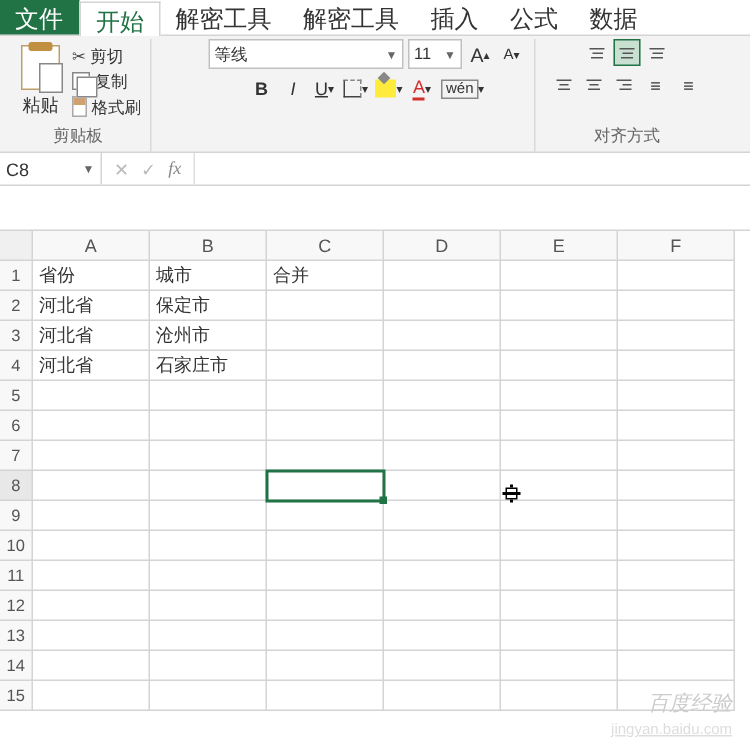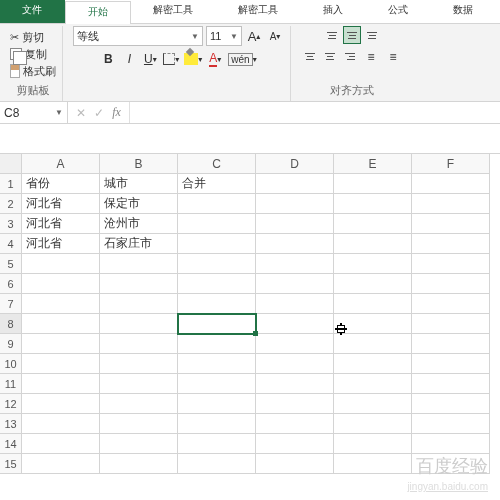--- a/index.html
+++ b/index.html
@@ -1,20 +1,20 @@
 <!DOCTYPE html>
 <html><head>
 <meta charset="utf-8">
 <style>
 * { box-sizing: border-box; margin: 0; padding: 0; font-family: "Microsoft YaHei", Arial, sans-serif; }
 body { width: 500px; height: 500px; background: #fff; overflow: hidden; font-size: 12px; color: #333; }
 
 
 .tabs { display: flex; background: #fff; border-bottom: 1px solid #d4d4d4; height: 24px; }
-.tab { padding: 3px 22px; font-size: 10px; color: #333; border-right: 1px solid transparent; }
+.tab { padding: 3px 10px; font-size: 16px; color: #333; border-right: 1px solid transparent; }
 .tab.file { background: #217346; color: #fff; }
 .tab.active { background: #fff; color: #217346; border-top: 1px solid #d4d4d4; border-left: 1px solid #d4d4d4; border-right: 1px solid #d4d4d4; position: relative; top: 1px; }
 
 
 .ribbon { display: flex; background: #f3f3f3; border-bottom: 1px solid #d4d4d4; height: 78px; padding: 2px 4px 0; gap: 4px; }
 .group { display: flex; flex-direction: column; border-right: 1px solid #d9d9d9; padding: 0 6px 2px; }
 .group-body { flex: 1; display: flex; align-items: center; gap: 4px; }
 .group-label { text-align: center; font-size: 11px; color: #666; padding: 1px 0; position: relative; }
 
 .paste-btn { display: flex; flex-direction: column; align-items: center; gap: 2px; padding: 2px 4px; }
@@ -22,21 +22,21 @@
 .paste-icon::before { content:""; position:absolute; left:4px; top:-3px; width:16px; height:6px; background:#c09040; border-radius:2px;}
 .paste-icon::after { content:""; position:absolute; right:-3px; bottom:-3px; width:14px; height:18px; background:#fff; border:1px solid #888;}
 .mini-btns { display: flex; flex-direction: column; gap: 2px; font-size: 11px; }
 .mini-btns div { display: flex; align-items: center; gap: 3px; }
 .scissors{color:#444;}
 .copy-icn{width:12px;height:12px;border:1px solid #888;background:#fff;position:relative;}
 .copy-icn::after{content:"";position:absolute;left:2px;top:2px;width:12px;height:12px;border:1px solid #888;background:#fff;}
 .brush{width:10px;height:14px;background:linear-gradient(#d0a070 40%,#fff 40%);border:1px solid #aaa;}
 
 .font-box { display: flex; flex-direction: column; gap: 3px; }
-.font-row { display: flex; gap: 3px; align-items: flex-end; }
+.font-row { display: flex; gap: 3px; align-items: flex-end; margin-left: 28px; }
 .sel { background: #fff; border: 1px solid #c0c0c0; height: 20px; font-size: 11px; display:flex; align-items:center; padding:0 3px; justify-content:space-between;}
 .sel .dd{font-size:8px;color:#666;}
 .fontname{width:130px;} .fontsize{width:36px;}
 .btn { min-width: 18px; height: 20px; display: flex; align-items: center; justify-content: center; background: #f3f3f3; border: 1px solid transparent; font-size: 12px; }
 .btn b{font-weight:bold;} .btn i{font-style:italic;} .btn u{text-decoration:underline;}
 .border-ic{width:12px;height:12px;border:1px solid #444;border-top:1px dashed #888;border-right:1px dashed #888;}
 .fill-ic{width:14px;height:12px;background:#ffeb3b;position:relative;}
 .fill-ic::before{content:"";position:absolute;left:3px;top:-4px;width:6px;height:6px;background:#888;transform:rotate(45deg);}
 .fontcolor{color:#d32f2f;border-bottom:2px solid #d32f2f;line-height:14px;}
 .wen{border:1px solid #888;padding:0 2px;font-size:10px;}
@@ -69,39 +69,43 @@
 .selected { outline: 2px solid #217346; outline-offset: -1px; position: relative; z-index: 2; }
 .selected::after{content:"";position:absolute;right:-3px;bottom:-3px;width:5px;height:5px;background:#217346;}
 .row-sel{background:#e8e8e8;}
 
 .cursor{position:absolute;width:16px;height:16px;pointer-events:none;}
 .cursor::before,.cursor::after{content:"";position:absolute;background:#000;}
 .cursor::before{left:7px;top:2px;width:2px;height:12px;}
 .cursor::after{top:7px;left:2px;height:2px;width:12px;}
 .cursor .box{position:absolute;left:4px;top:4px;width:8px;height:8px;border:1px solid #000;background:#fff;}
 
-.watermark{position:absolute;right:12px;bottom:22px;font-size:18px;color:#ccc;}
+.watermark{position:absolute;right:12px;bottom:22px;font-size:14px;color:#ccc;font-style:italic;}
 .watermark2{position:absolute;right:12px;bottom:8px;font-size:10px;color:#ddd;text-decoration:underline;}
 </style>
 </head>
 <body>
 
 <div class="tabs">
   <div class="tab file">文件</div>
   <div class="tab active">开始</div>
   <div class="tab">解密工具</div>
   <div class="tab">解密工具</div>
   <div class="tab">插入</div>
   <div class="tab">公式</div>
   <div class="tab">数据</div>
 </div>
 
 <div class="ribbon">
   <div class="group">
     <div class="group-body">
+      <div class="paste-btn">
+        <div class="paste-icon"></div>
+        <div>粘贴</div>
+      </div>
       <div class="mini-btns">
         <div>
             <span class="scissors">✂</span>
             <span>剪切</span>
           </div>
         <div>
             <span class="copy-icn"></span>
             <span>复制</span>
           </div>
         <div>

